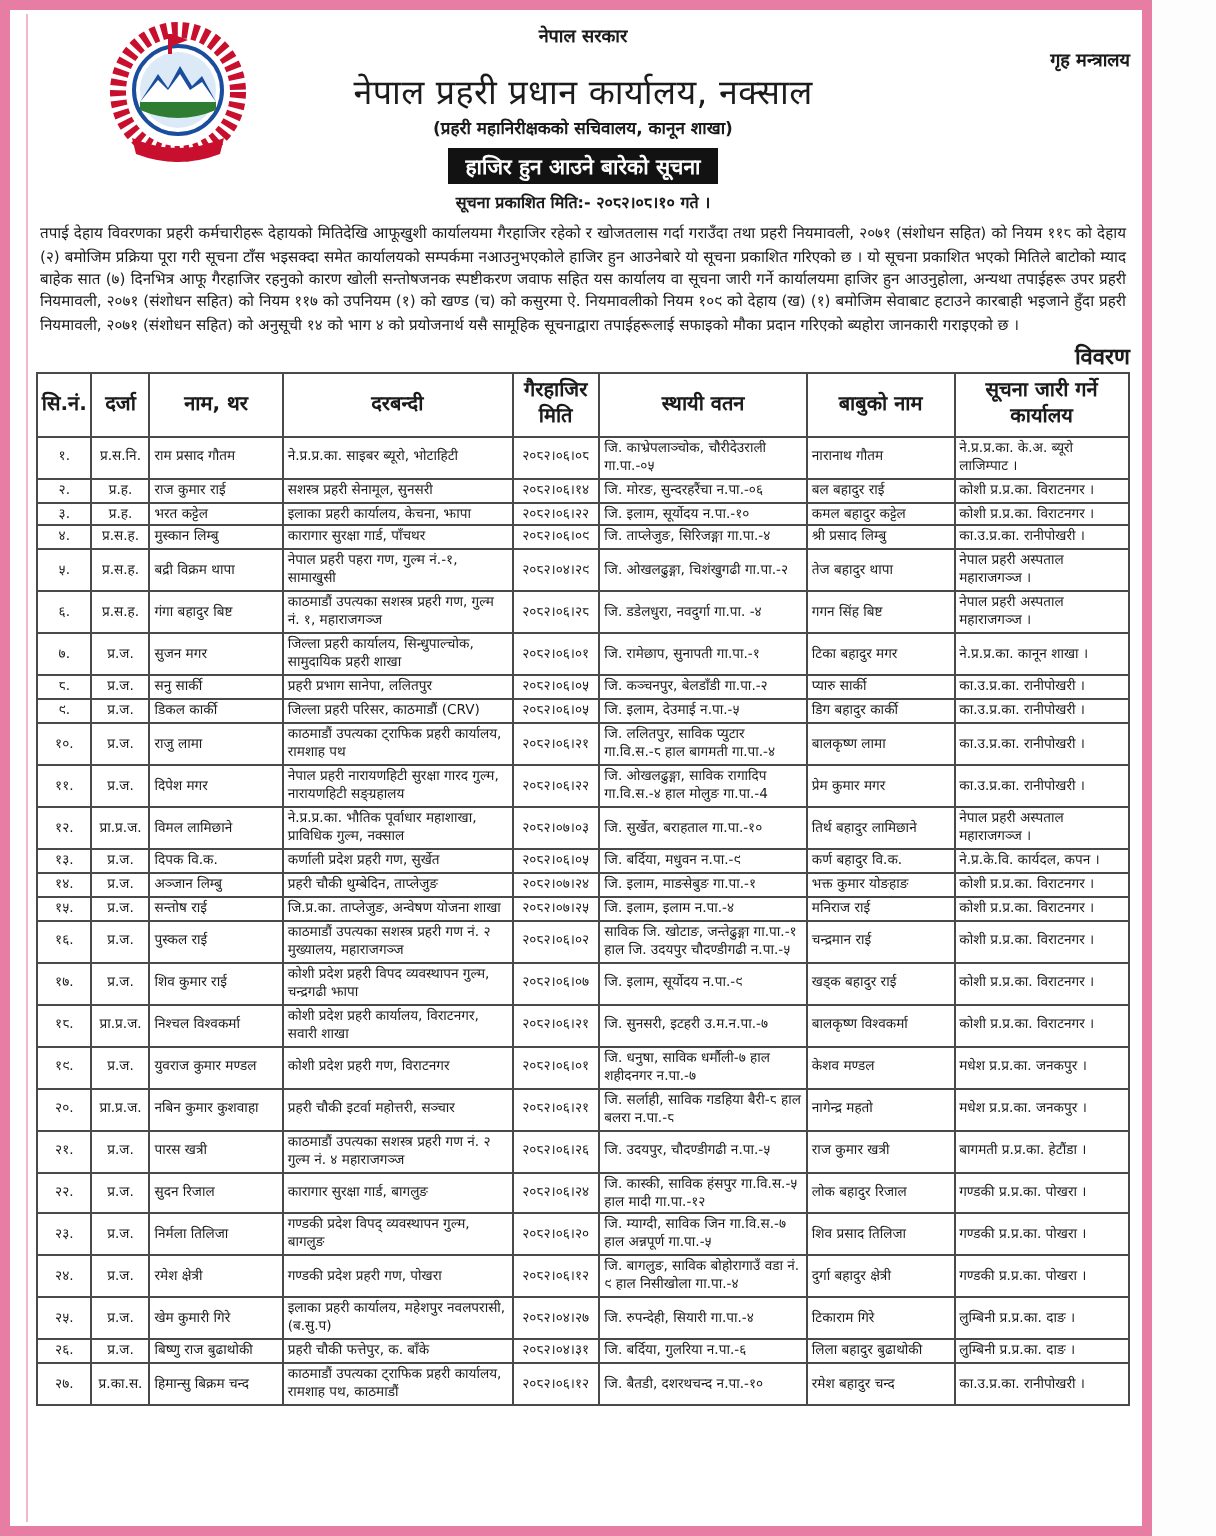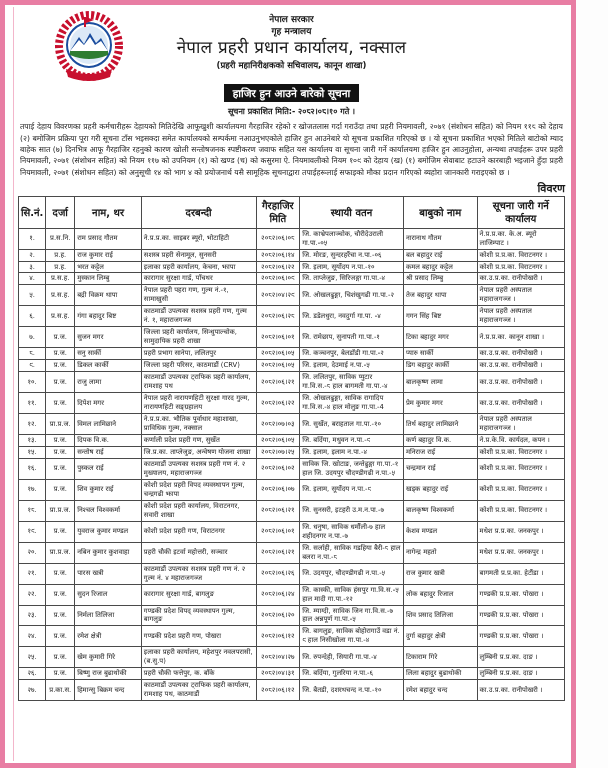--- a/index.html
+++ b/index.html
@@ -2,24 +2,24 @@
 <html lang="ne" style="--pink: #e87da3; --pink-light: #f3b6cb; --bar: #121212; --bar-text: #ffffff; --line: #4a4a4a; --ink: #1b1b1b;"><head>
 <meta charset="utf-8">
 <style>
   html,body{margin:0;padding:0;width:608px;height:768px;overflow:hidden;background:#fdfdfd;}
   body{font-family:"DejaVu Sans","Liberation Sans",sans-serif;color:var(--ink,#1b1b1b);}
   .frame{box-sizing:border-box;width:576px;height:768px;border:5px solid var(--pink,#e87da3);padding:2px 4px 2px 8px;background:#fff;position:relative;}
   .inner{box-sizing:border-box;width:100%;height:100%;border-left:1px solid var(--pink-light,#f3b6cb);padding:2px 2px 0 4px;}
   .masthead{position:relative;text-align:center;padding-top:4px;}
   .emblem{position:absolute;left:28px;top:2px;width:86px;height:74px;}
   .gov-line{font-size:9px;font-weight:bold;line-height:1.35;}
-  .ministry-line{font-size:9px;font-weight:bold;line-height:1.35;}
+  .ministry-line{font-size:9px;font-weight:bold;line-height:1.35;text-align:right;}
   .office-line{font-size:17px;font-weight:normal;letter-spacing:.2px;line-height:1.25;}
   .sub-office-line{font-size:8.5px;font-weight:bold;line-height:1.5;}
-  .notice-bar{display:inline-block;background:var(--bar,#121212);color:var(--bar-text,#fff);font-weight:bold;font-size:10.5px;padding:2px 9px;margin-top:13px;}
+  .notice-bar{display:inline-block;background:var(--bar,#121212);color:var(--bar-text,#fff);font-weight:bold;font-size:10.5px;padding:2px 9px;margin-top:3px;}
   .pub-date{font-size:8px;font-weight:bold;margin-top:3px;}
   .body-par{font-size:7.6px;line-height:1.5;text-align:justify;margin:5px 2px 2px 2px;}
   .tbl-caption{text-align:right;font-size:11px;font-weight:bold;margin:1px 0 1px 0;}
   table{border-collapse:collapse;width:100%;table-layout:fixed;}
   th,td{border:1px solid var(--line,#4a4a4a);padding:1px 2px;font-size:6.8px;line-height:1.32;vertical-align:middle;word-wrap:break-word;}
   th{font-size:10px;font-weight:bold;text-align:center;padding:2px 1px;}
   td.c{text-align:center;}
   td.l{text-align:left;}
 </style>
 </head>
@@ -204,20 +204,30 @@
             <td class="c">१३.</td>
             <td class="c">प्र.ज.</td>
             <td class="l">दिपक वि.क.</td>
             <td class="l">कर्णाली प्रदेश प्रहरी गण, सुर्खेत</td>
             <td class="c">२०८२।०६।०५</td>
             <td class="l">जि. बर्दिया, मधुवन न.पा.-९</td>
             <td class="l">कर्ण बहादुर वि.क.</td>
             <td class="l">ने.प्र.के.वि. कार्यदल, कपन ।</td>
           </tr>
           <tr>
+            <td class="c">१४.</td>
+            <td class="c">प्र.ज.</td>
+            <td class="l">अञ्जान लिम्बु</td>
+            <td class="l">प्रहरी चौकी थुम्बेदिन, ताप्लेजुङ</td>
+            <td class="c">२०८२।०७।२४</td>
+            <td class="l">जि. इलाम, माङसेबुङ गा.पा.-१</td>
+            <td class="l">भक्त कुमार योङहाङ</td>
+            <td class="l">कोशी प्र.प्र.का. विराटनगर ।</td>
+          </tr>
+          <tr>
             <td class="c">१५.</td>
             <td class="c">प्र.ज.</td>
             <td class="l">सन्तोष राई</td>
             <td class="l">जि.प्र.का. ताप्लेजुङ, अन्वेषण योजना शाखा</td>
             <td class="c">२०८२।०७।२५</td>
             <td class="l">जि. इलाम, इलाम न.पा.-४</td>
             <td class="l">मनिराज राई</td>
             <td class="l">कोशी प्र.प्र.का. विराटनगर ।</td>
           </tr>
           <tr>

